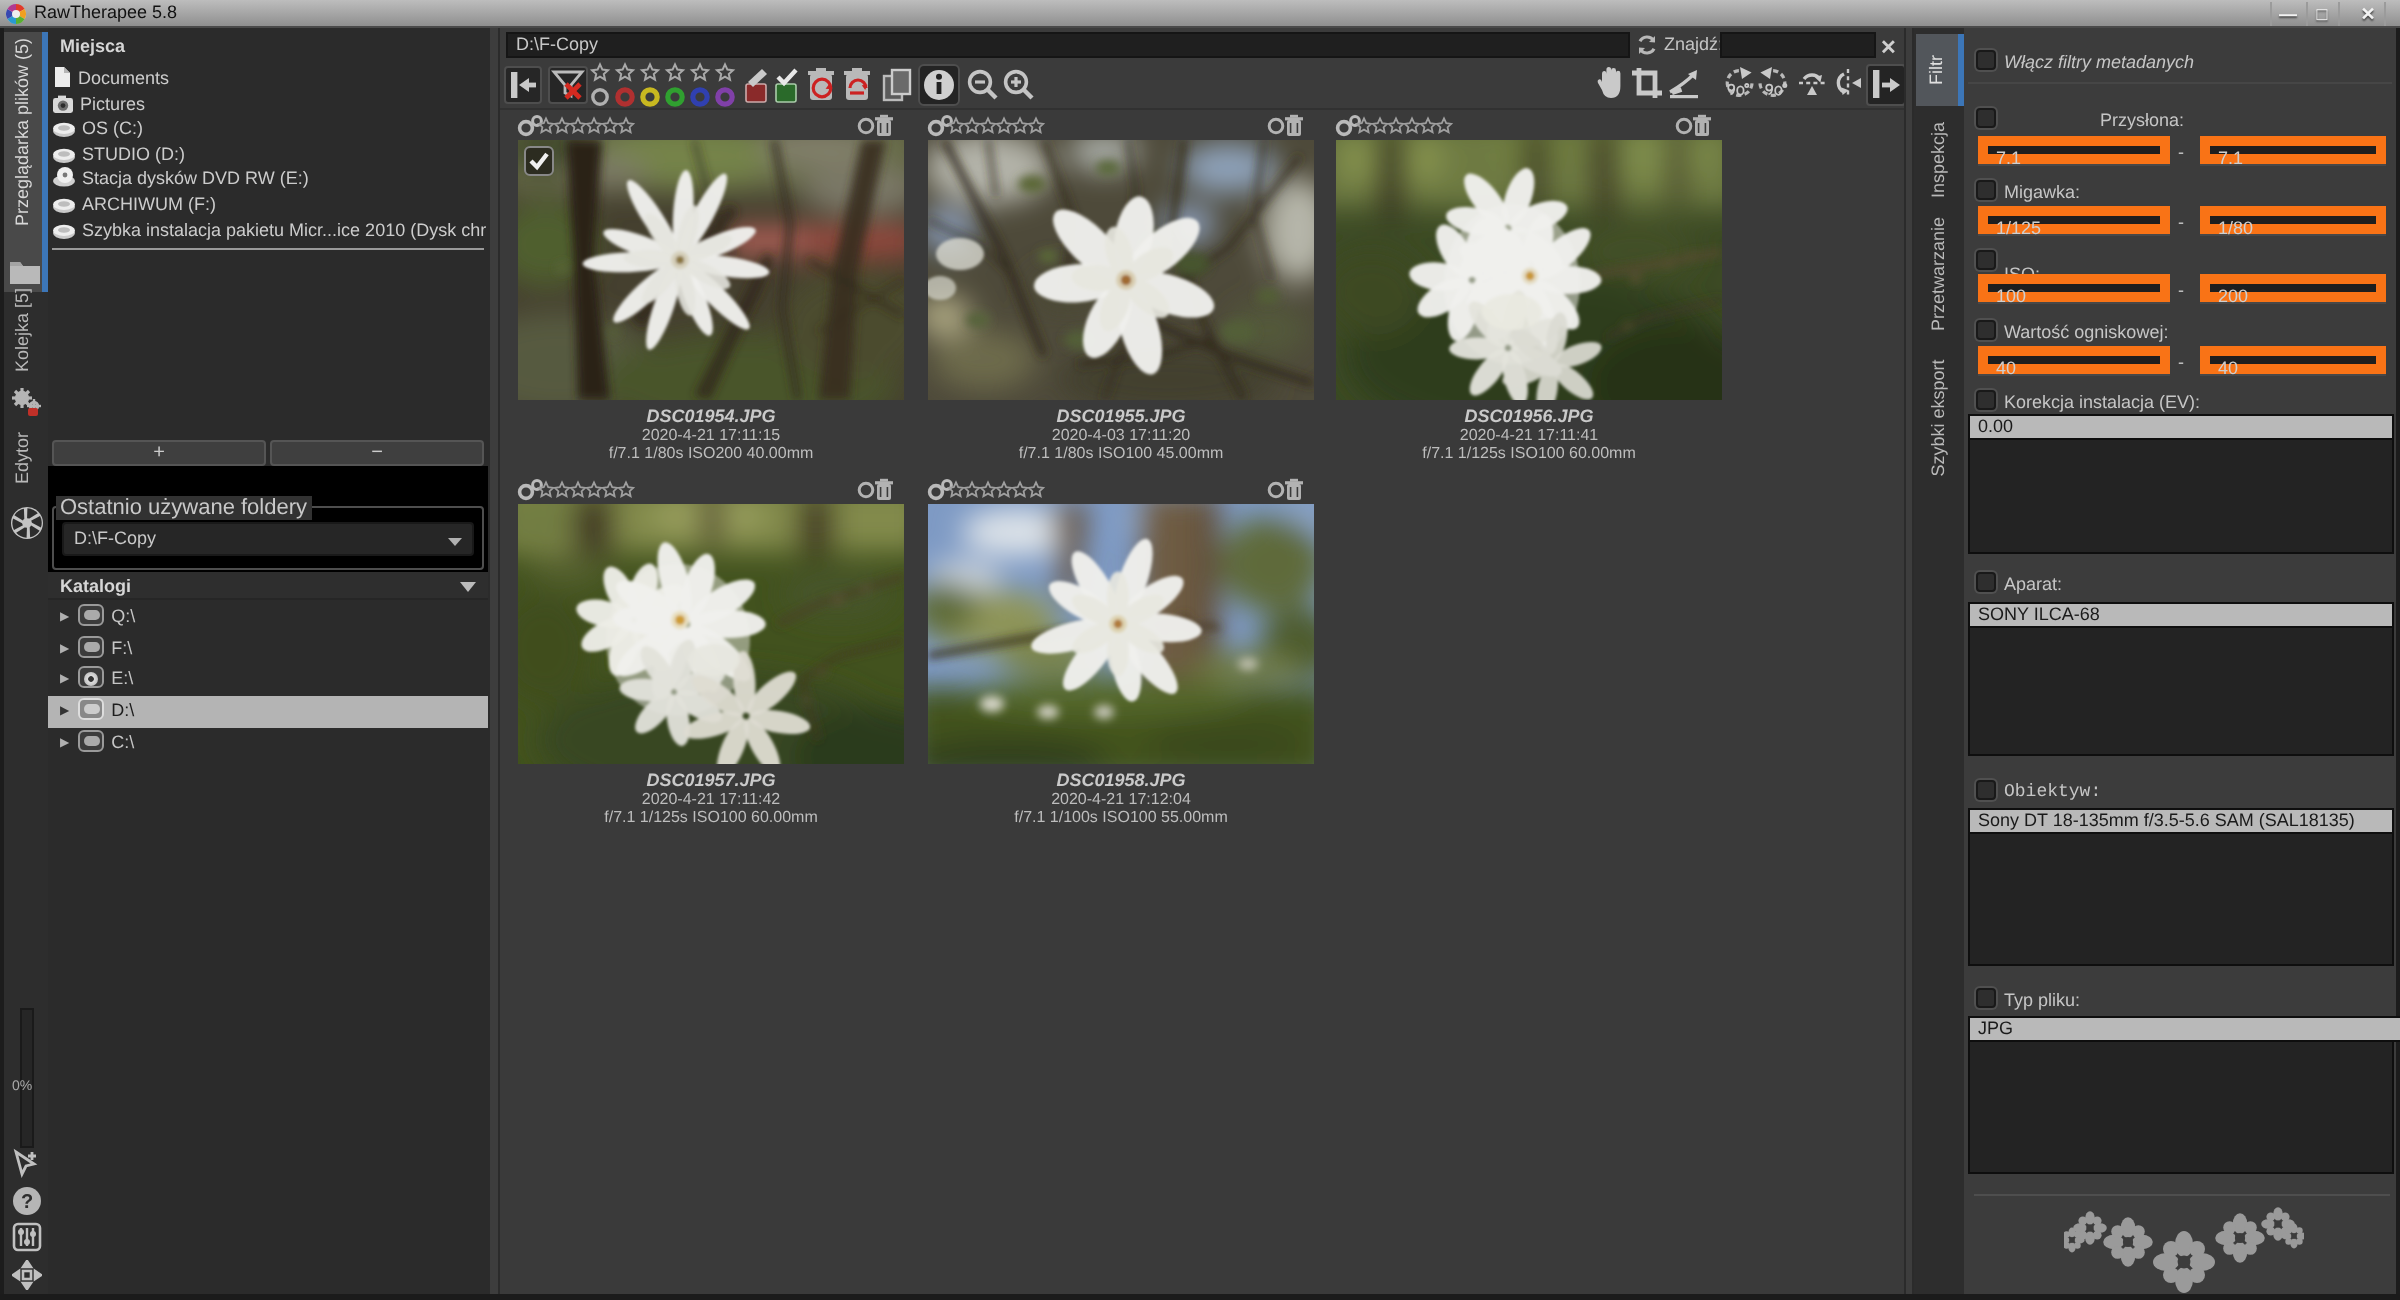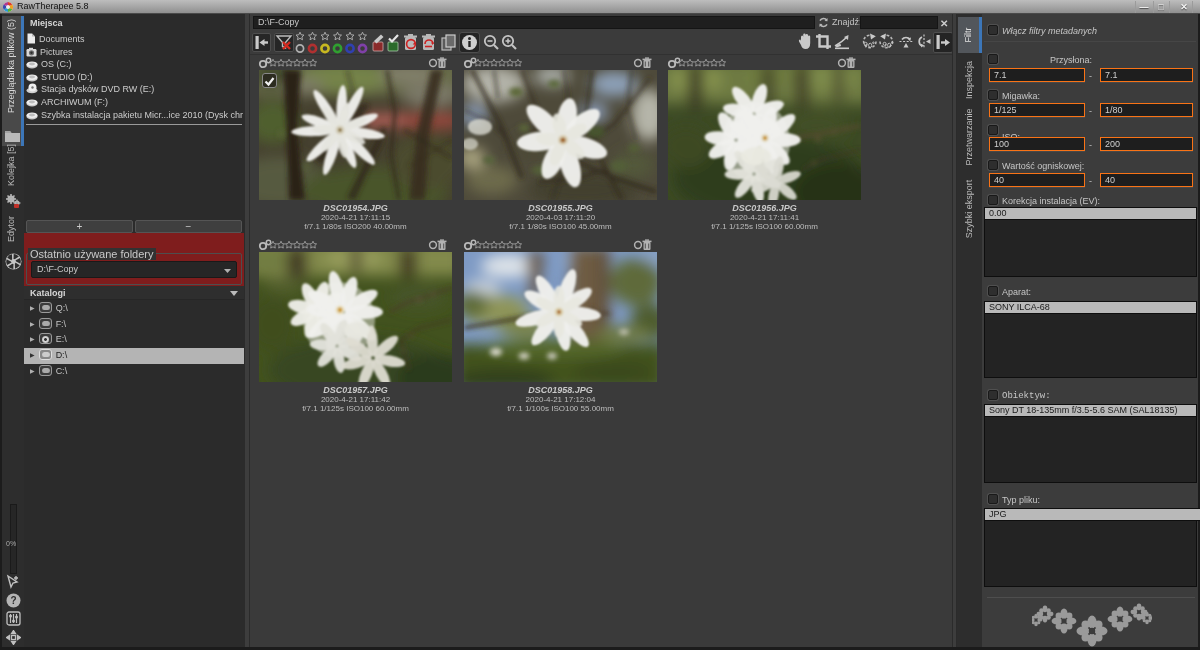--- a/index.html
+++ b/index.html
@@ -20,42 +20,42 @@
 
   
   #app{left:0;top:14px;width:1200px;height:636px;background:#333333;}
 
   .vtext{color:#b9b9b9;font-size:9px;white-space:nowrap;}
 
   
   #lstrip{left:0;top:0;width:24px;height:636px;background:#2d2d2d;border-left:2px solid #1c1c1c;}
 
   
-  #places{left:24px;top:0;width:220px;height:464px;background:#7f1d1d;}
+  #places{left:24px;top:0;width:220px;height:464px;background:#000000;}
   #placetop{left:0px;top:0px;width:220px;height:219px;background:#2b2b2b;}
   .prow{left:1px;height:12.6px;color:#cccccc;font-size:9px;line-height:12.6px;white-space:nowrap;width:218px;overflow:hidden;}
   .pic{display:inline-block;vertical-align:-2px;margin:0 3px 0 1px;}
 
   
   .split{top:0;width:6px;height:636px;background:#3d3d3d;border-left:1px solid #2b2b2b;border-right:1px solid #2b2b2b;}
 
   
   #browser{left:250px;top:0;width:702px;height:636px;background:#3a3a3a;}
   #toprow{left:0;top:0;width:702px;height:17px;background:#3b3b3b;}
   #toolrow{left:0;top:17px;width:702px;height:24px;background:#3b3b3b;border-bottom:1px solid #313131;}
   .inp{background:#1f1f1f;border:1px solid #151515;color:#c8c8c8;font-size:9px;
        line-height:11px;padding:0 4px;}
 
   
   #rstrip{left:957px;top:0;width:25px;height:636px;background:#2d2d2d;}
   #rpanel{left:982px;top:0;width:218px;height:636px;background:#3c3c3c;border-right:2px solid #1c1c1c;}
   .cb{width:10px;height:10px;background:#2e2e2e;border:1px solid #191919;
       box-shadow:0 0 0 1px #505050;border-radius:2px;}
   .cblabel{color:#c6c6c6;font-size:9px;line-height:10px;white-space:nowrap;}
-  .ninp{background:#1e1e1e;border:1px solid #f97316;box-shadow:0 1px 0 #484848;
+  .ninp{background:#1e1e1e;border:5px solid #f97316;box-shadow:0 1px 0 #484848;
         color:#cfcfcf;font-size:9px;line-height:12px;padding:0 4px;height:14px;}
   .lrow{background:#b9b9b9;color:#1a1a1a;font-size:9px;line-height:11px;padding:0 4px;
         border:1px solid #0e0e0e;height:13px;}
   .dbox{background:#232323;border:1px solid #0e0e0e;border-top:none;}
 
   
   .cap1{color:#c9c9c9;font-size:9px;font-weight:bold;font-style:italic;text-align:center;}
   .cap2{color:#bdbdbd;font-size:8px;text-align:center;}
 
   

